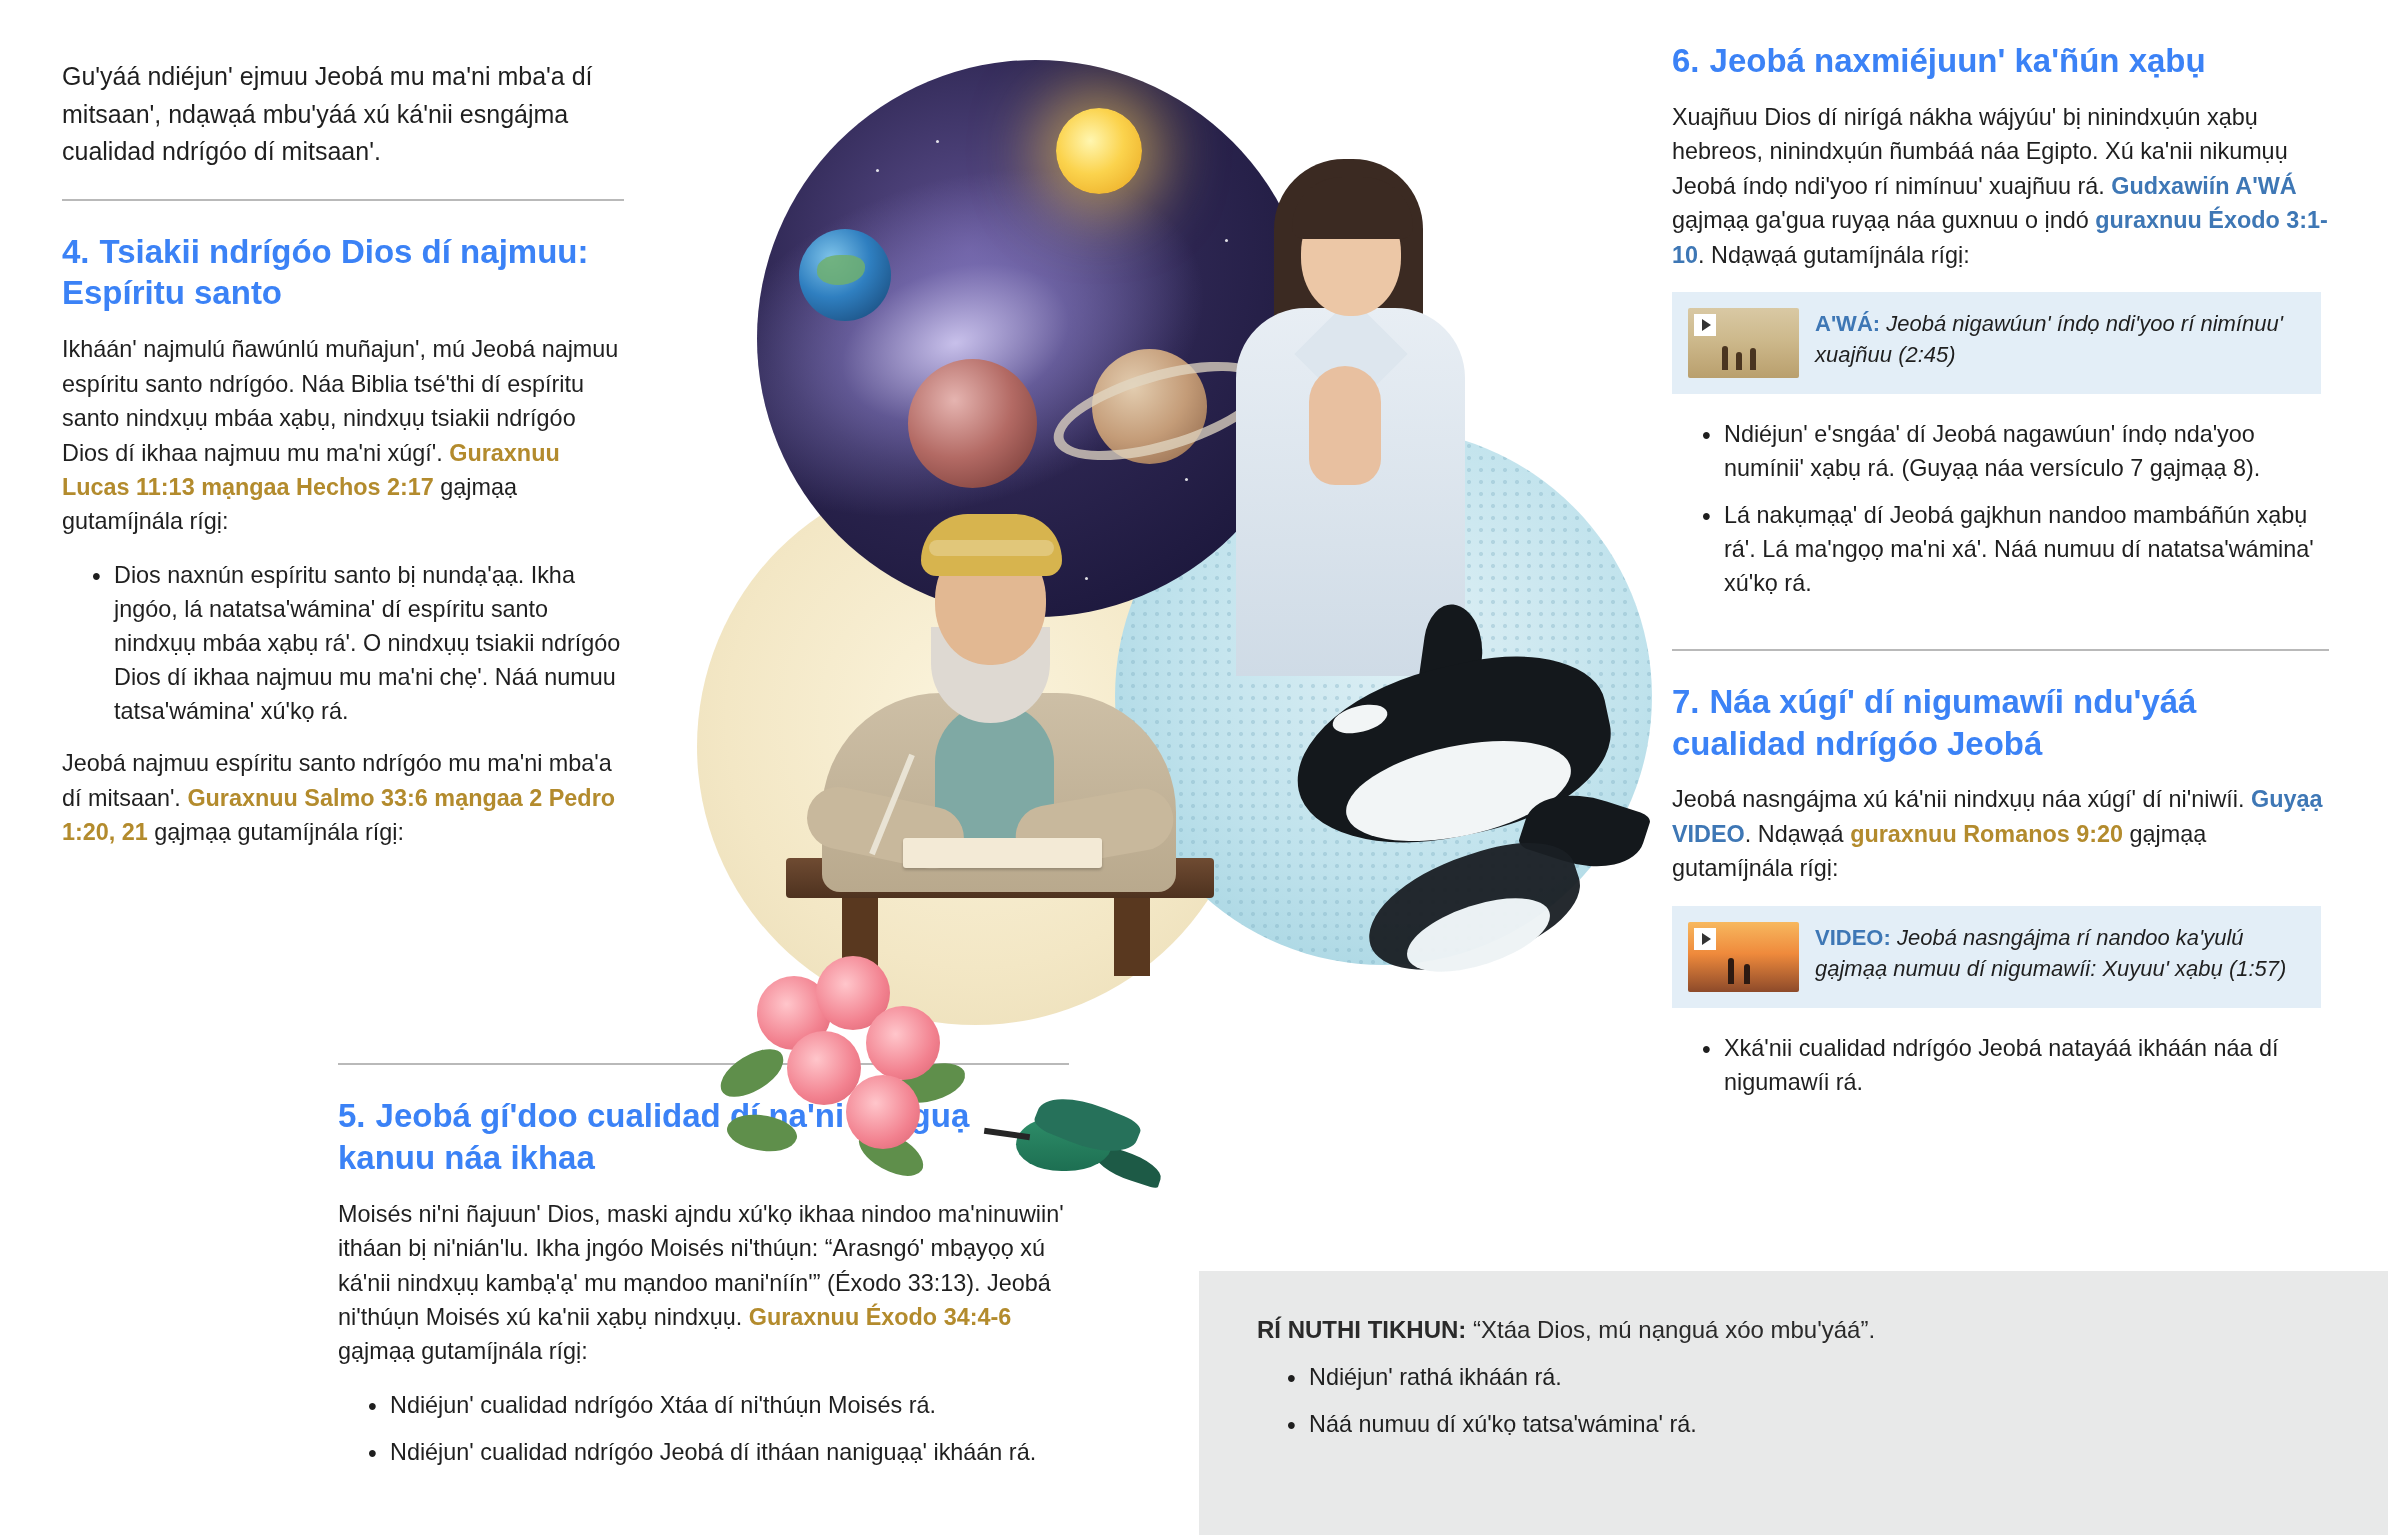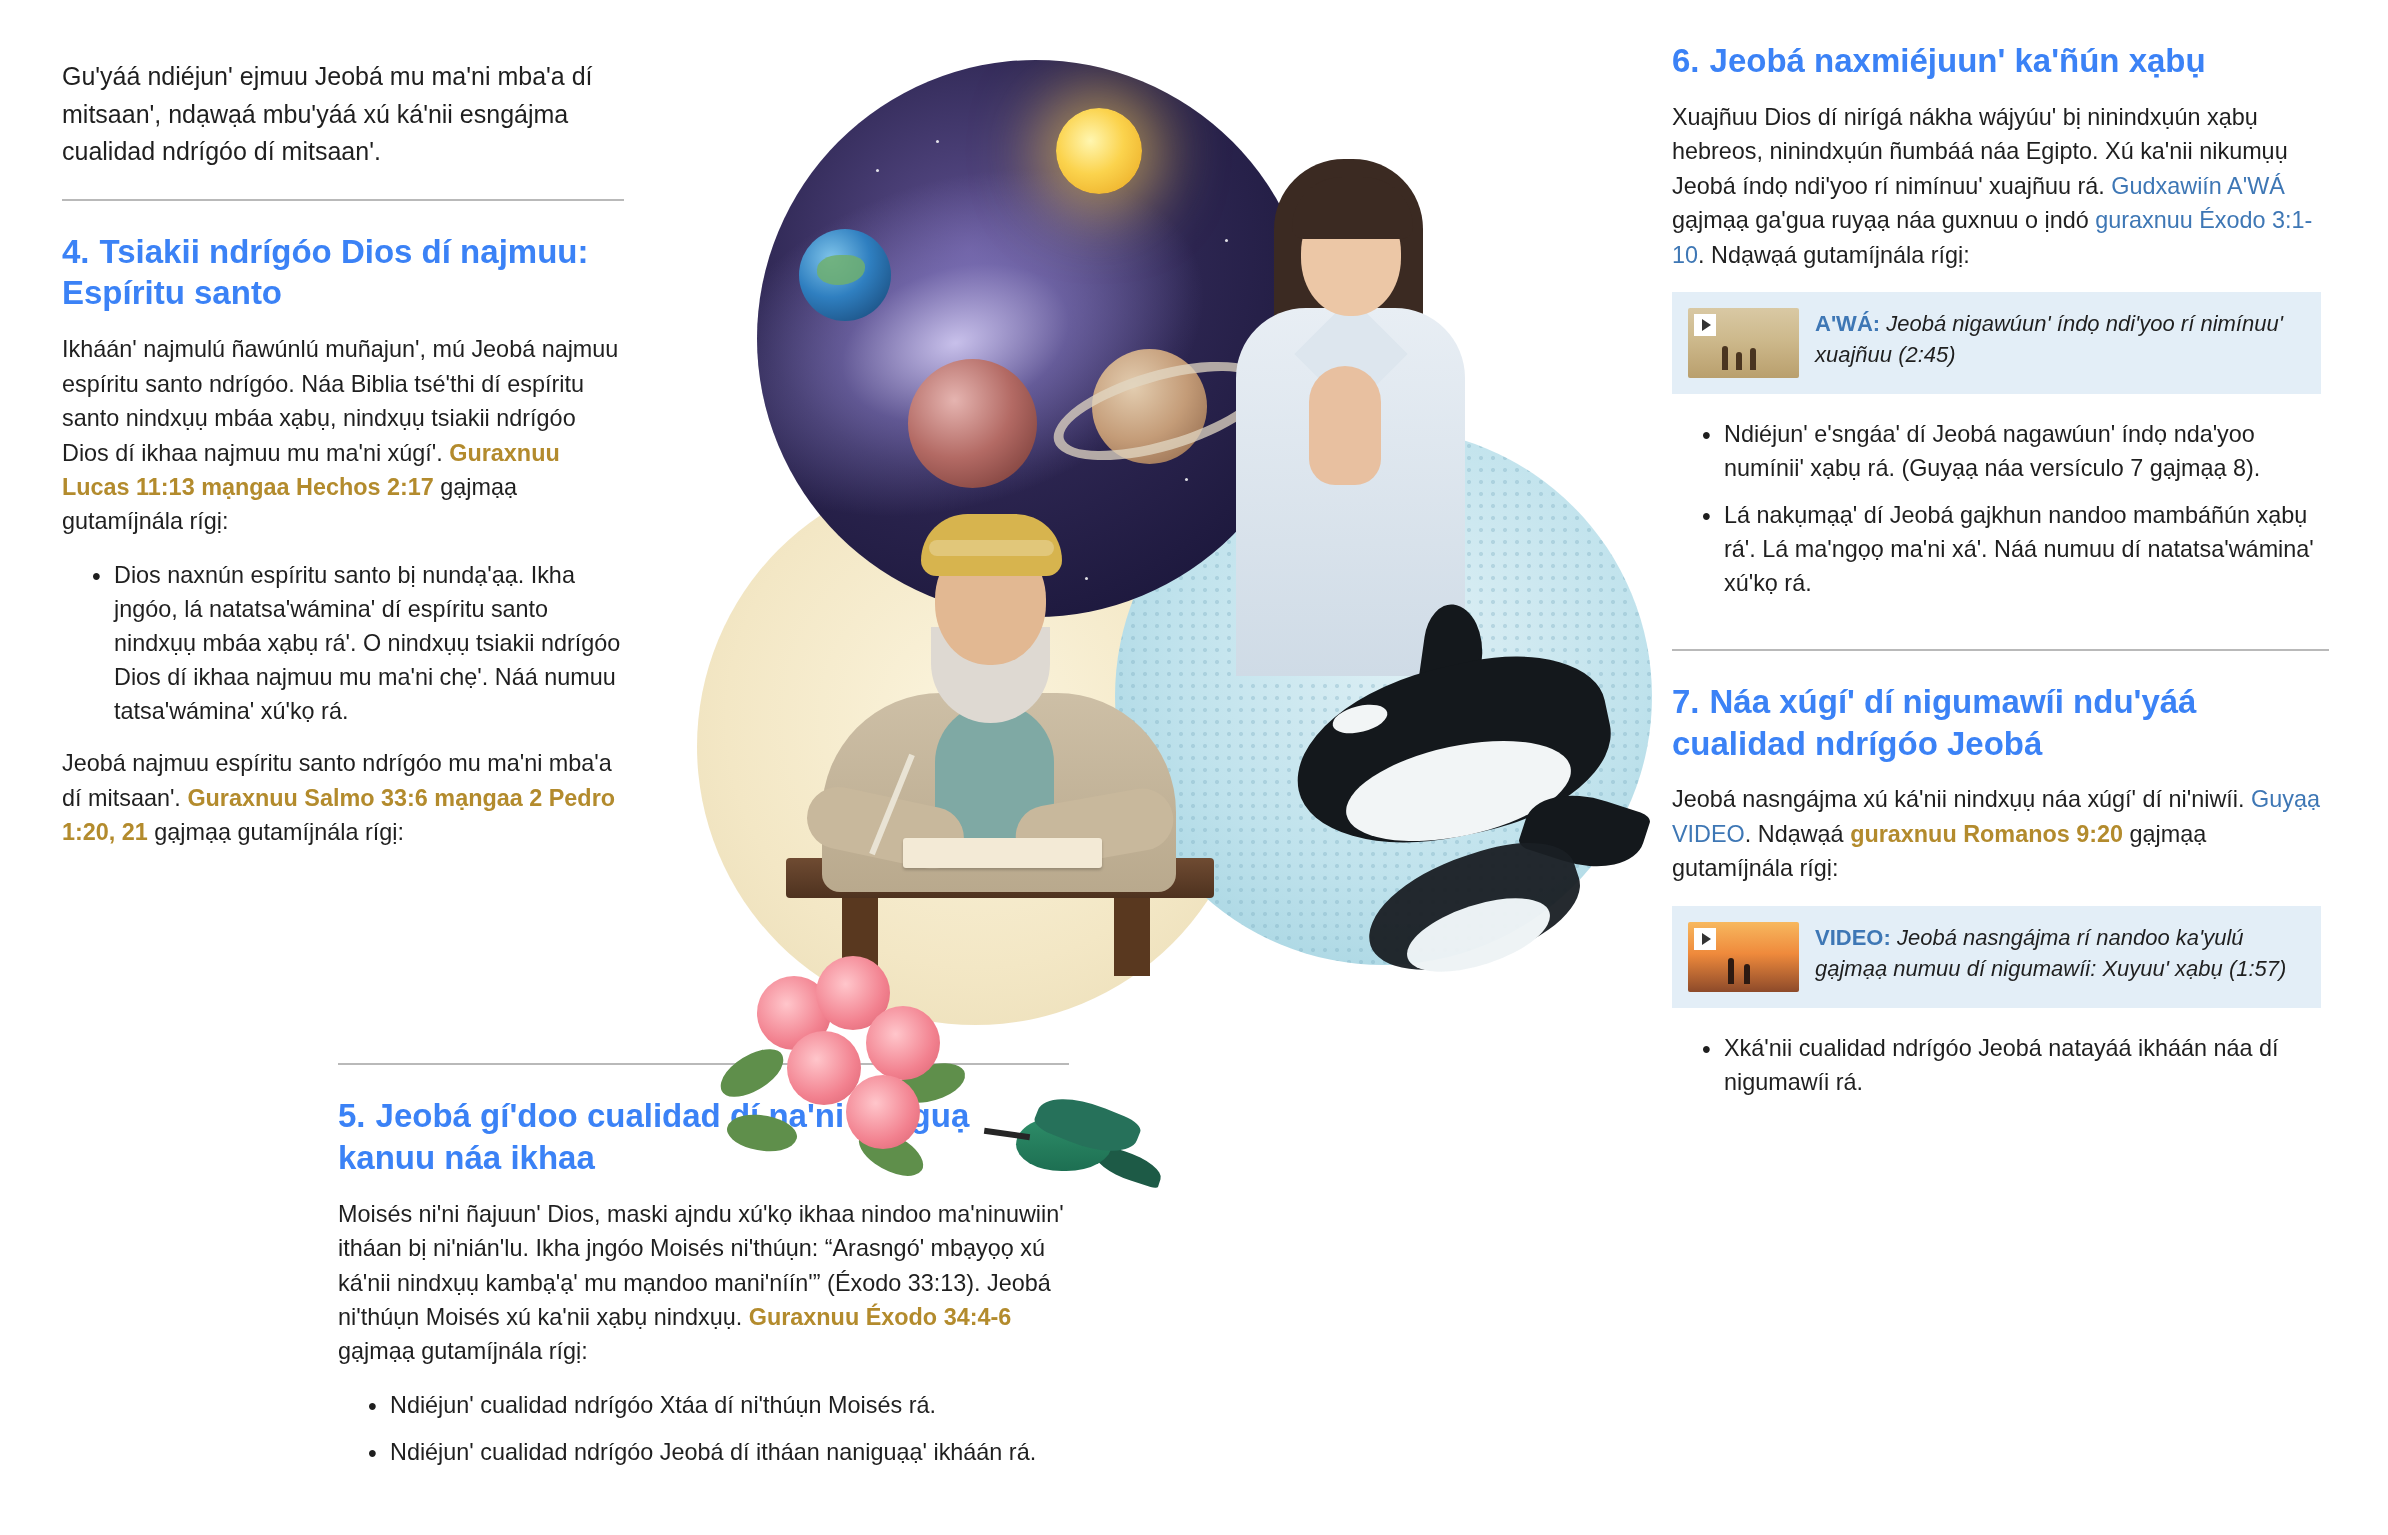--- a/index.html
+++ b/index.html
@@ -46,21 +46,21 @@
     margin: 0 0 18px 0;
   }
   h2.sec .num { margin-right: 10px; }
   p.body {
     font-size: 23.4px;
     line-height: 1.47;
     margin: 0 0 20px 0;
     color: #1f1f1f;
   }
   .gold { color: #b38b2d; font-weight: 700; }
-  .blue { color: #3e77b5; font-weight: 400; }
+  .blue { color: #3e77b5; font-weight: 700; }
   ul.bul {
     margin: 0 0 18px 0;
     padding-left: 30px;
     list-style: none;
   }
   ul.bul li {
     font-size: 23.4px;
     line-height: 1.45;
     margin-bottom: 13px;
     position: relative;
@@ -598,20 +598,30 @@
         <span class="tag">VIDEO:</span>
         <span class="ital">Jeobá nasngájma rí nandoo ka'yulú gạjmạạ numuu dí nigumawíi: Xuyuu' xạbụ (1:57)</span>
       </div>
     </div>
 
     <ul class="bul">
       <li>Xká'nii cualidad ndrígóo Jeobá natayáá ikháán náa dí nigumawíi rá.</li>
     </ul>
   </div>
 
+  <div class="greybox">
+    <p class="lead">
+      <b>RÍ NUTHI TIKHUN:</b>
+      <span>“Xtáa Dios, mú nạnguá xóo mbu'yáá”.</span>
+    </p>
+    <ul class="bul">
+      <li>Ndiéjun' rathá ikháán rá.</li>
+      <li>Náá numuu dí xú'kọ tatsa'wámina' rá.</li>
+    </ul>
+  </div>
 
   <div class="art">
 
     <div class="circle c-cream"></div>
 
     <div class="circle c-teal">
       <div class="dots"></div>
     </div>
 
     <div class="circle c-space">

